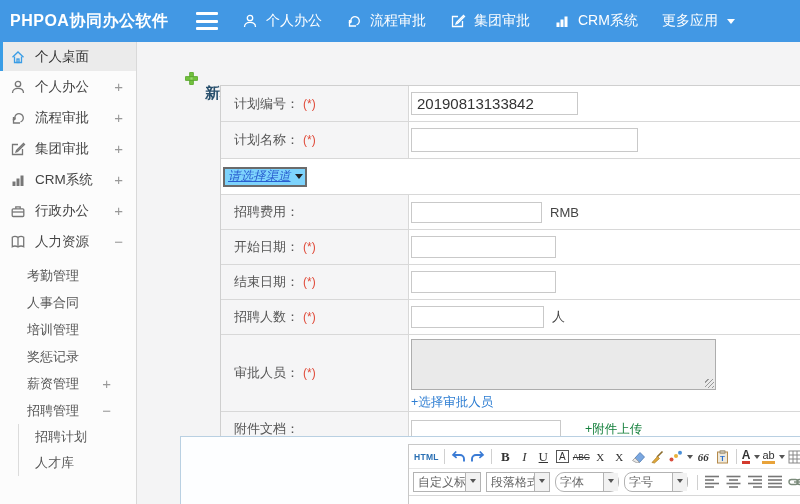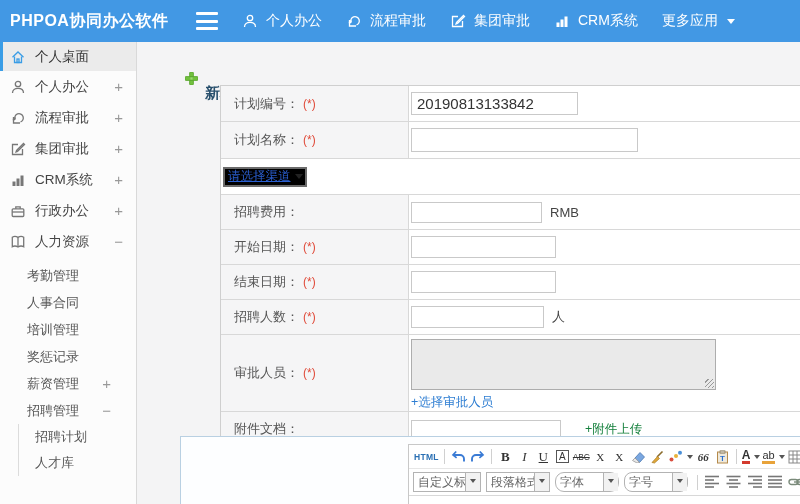--- a/index.html
+++ b/index.html
@@ -47,22 +47,22 @@
   .fcell-r{flex:1;display:flex;align-items:center;padding-left:2px;background:#fff;}
   .inp{border:1px solid #c9c9c9;background:#fff;box-sizing:border-box;padding:0 5px;
     font-family:inherit;font-size:14px;color:#333;}
   .row-0 .inp{width:167px;height:23px;font-size:15px;}
   .row-1 .inp{width:227px;height:24px;}
   .row-3 .inp{width:131px;height:21px;}
   .row-4 .inp,.row-5 .inp{width:145px;height:22px;}
   .row-6 .inp{width:133px;height:22px;}
   .row-8 .inp{width:150px;height:19px;}
   .suffix{margin-left:8px;font-size:13px;color:#444;}
-  .sel{width:84px;height:20px;border:2px solid #6b6b6b;background:#000000;display:flex;align-items:center;
-    box-sizing:border-box;cursor:pointer;}
+  .sel{width:84px;height:20px;border:2px solid #6b6b6b;background:#7dd3fc;display:flex;align-items:center;
+    box-sizing:border-box;cursor:pointer;font-style:italic;}
   .sel-txt{color:#2a5fd0;text-decoration:underline;font-size:12.5px;padding-left:3px;flex:1;white-space:nowrap;}
   .sel-caret{width:0;height:0;border:4px solid transparent;border-top:5px solid #222;margin-right:2px;margin-top:4px;}
   .col-cell{flex-direction:column;align-items:flex-start !important;justify-content:flex-start;padding-top:4px;}
   .ta{width:305px;height:52px;background:#eaeaea;border:1px solid #adadad;box-sizing:border-box;position:relative;}
   .grip{position:absolute;right:1px;bottom:1px;width:9px;height:9px;
     background:repeating-linear-gradient(135deg,transparent 0 2px,#999 2px 3px);}
   .flink{color:#2d7dd2;font-size:12.5px;margin-top:4px;cursor:pointer;white-space:nowrap;}
   .flink-inline{color:#15803d;font-size:12.5px;margin-left:24px;cursor:pointer;white-space:nowrap;}
   
   .editor-panel{position:absolute;left:180px;top:436px;width:840px;height:90px;

